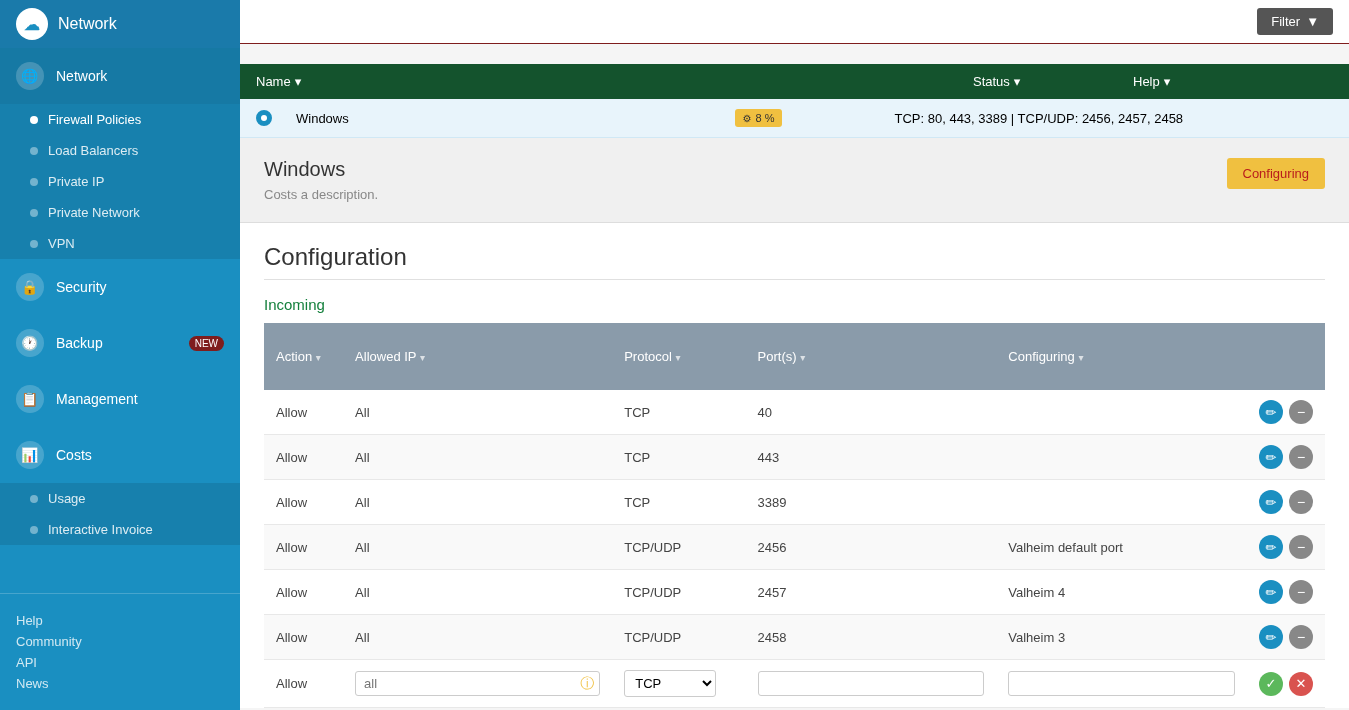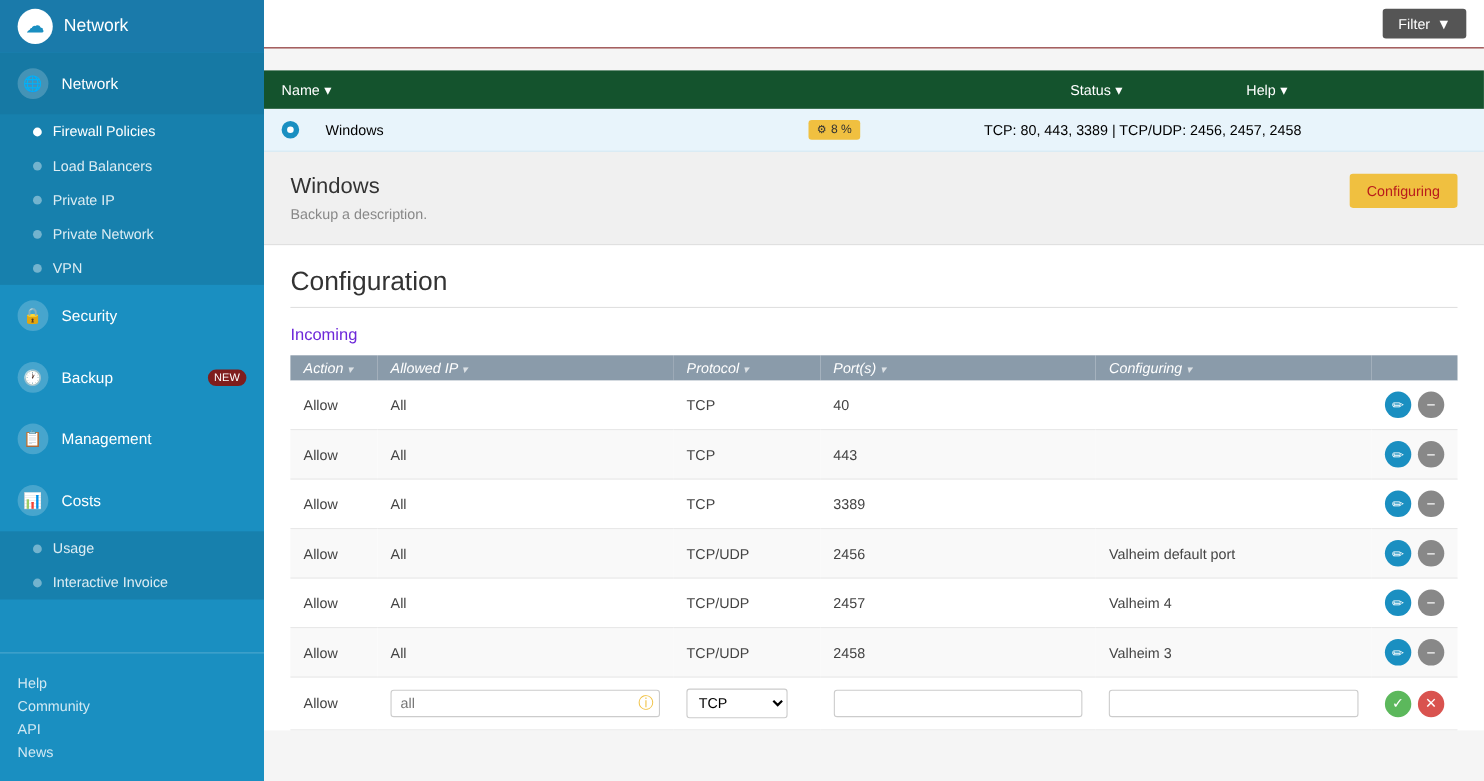--- a/index.html
+++ b/index.html
@@ -192,38 +192,37 @@
       font-weight: 500;
     }
 
     
     .config-section {
       padding: 20px 24px 0;
       background: #fff;
     }
     .config-title { font-size: 24px; font-weight: 400; color: #333; margin-bottom: 8px; }
     .config-divider { border: none; border-top: 1px solid #e0e0e0; margin-bottom: 16px; }
-    .incoming-title { font-size: 15px; color: #6d28d9; margin-bottom: 10px; }
+    .incoming-title { font-size: 15px; color: #15803d; margin-bottom: 10px; }
 
     
     .incoming-table {
       width: 100%;
       border-collapse: collapse;
       font-size: 13px;
     }
     .incoming-table thead tr {
       background: #8a9baa;
       color: #fff;
     }
     .incoming-table thead th {
-      padding: 4px 12px;
+      padding: 26px 12px;
       text-align: left;
       font-weight: 500;
       cursor: pointer;
-      font-style: italic;
     }
     .incoming-table thead th .sort-arrow { font-size: 10px; opacity: 0.7; }
     .incoming-table tbody tr {
       border-bottom: 1px solid #e8e8e8;
     }
     .incoming-table tbody tr:nth-child(odd) { background: #fff; }
     .incoming-table tbody tr:nth-child(even) { background: #f9f9f9; }
     .incoming-table tbody td {
       padding: 10px 12px;
       color: #444;
@@ -397,21 +396,21 @@
     <div class="status-badge">
       <span class="status-icon">⚙</span>
       <span>8 %</span>
     </div>
     <span>TCP: 80, 443, 3389 | TCP/UDP: 2456, 2457, 2458</span>
   </div>
 
   <div class="info-panel">
     <div>
       <div class="info-panel-title">Windows</div>
-      <div class="info-panel-desc">Backup a description.</div>
+      <div class="info-panel-desc">Costs a description.</div>
     </div>
     <button class="configuring-btn">Configuring</button>
   </div>
 
   <div class="config-section">
     <div class="config-title">Configuration</div>
     <hr class="config-divider">
     <div class="incoming-title">Incoming</div>
 
     <table class="incoming-table">

